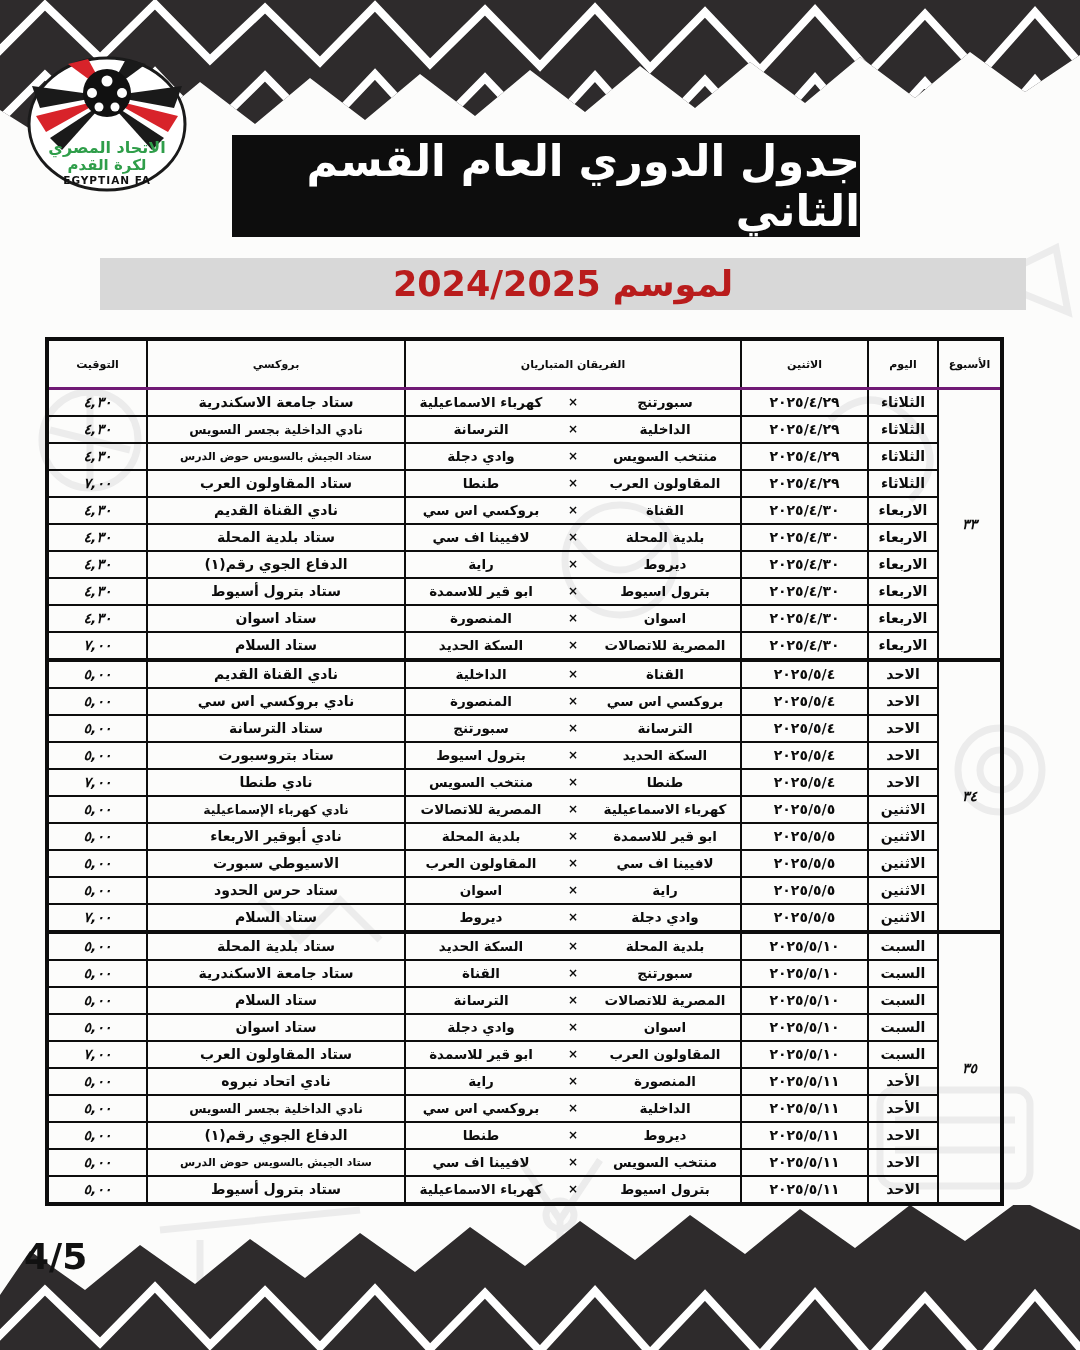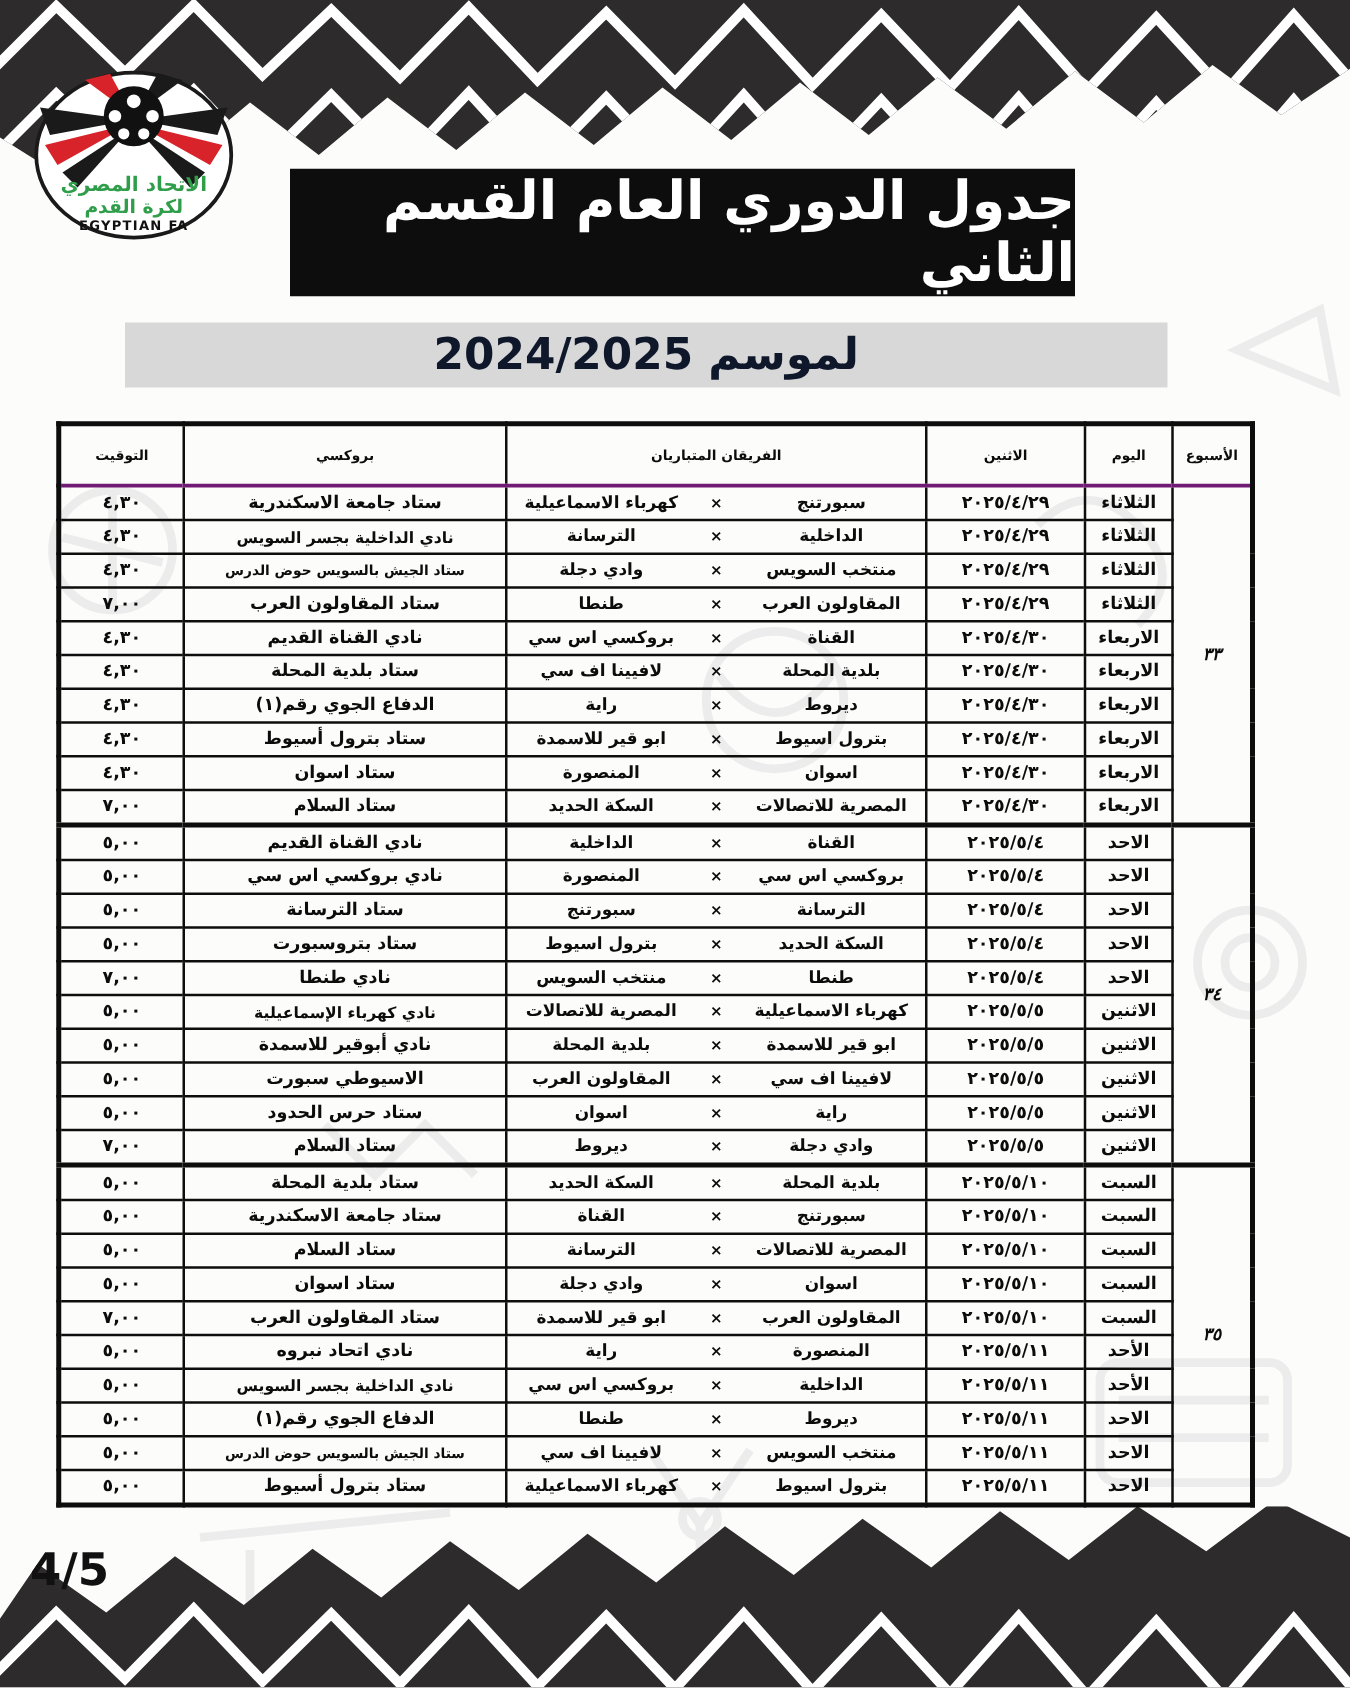--- a/index.html
+++ b/index.html
@@ -7,36 +7,36 @@
         overflow:hidden;font-family:"DejaVu Sans",sans-serif;}
   
   .doodles{position:absolute;inset:0;z-index:1;}
   .band{position:absolute;left:0;z-index:2;display:block;}
   .band.top{top:0;}
   .band.bottom{bottom:0;}
   .logo{position:absolute;left:26px;top:56px;z-index:4;}
   .title-box{position:absolute;left:232px;top:135px;width:616px;height:102px;background:#0d0d0d;
              color:#ffffff;display:flex;align-items:center;justify-content:center;
              font-size:43px;font-weight:bold;direction:rtl;z-index:3;letter-spacing:0;padding-left:12px;}
-  .season-banner{position:absolute;left:100px;top:258px;width:834px;height:52px;background:#d8d8d8;
-             display:flex;align-items:center;justify-content:center;color:#0f172a;
+  .season-banner{position:absolute;left:100px;top:258px;width:926px;height:52px;background:#d8d8d8;
+             display:flex;align-items:center;justify-content:center;color:#b91c1c;
              font-size:35px;font-weight:bold;direction:rtl;z-index:3;text-align:right;}
   .page-number{position:absolute;left:24px;top:1236px;font-size:36px;font-weight:bold;
              color:#111;z-index:3;}
   
   table.schedule{position:absolute;left:45px;top:337px;width:955px;z-index:3;direction:rtl;
              border-collapse:collapse;table-layout:fixed;border:4px solid #0d0d0d;}
   .schedule th,.schedule td{border:2px solid #0d0d0d;font-weight:bold;color:#0c0c0c;
              text-align:center;padding:0;overflow:hidden;white-space:nowrap;background:transparent;}
   .schedule thead th{height:46px;font-size:11px;border-bottom:3px solid #701a75;}
   .schedule tbody td{height:25px;font-size:14px;line-height:25px;}
   .schedule tr.week-sep td{border-top:4px solid #0d0d0d;}
   .week-cell{font-size:28px;font-style:italic;}
   .date-cell,.time-cell{direction:ltr;}
-  .time-cell{font-size:15px;}
+  .time-cell{font-size:15px;font-style:italic;}
   .teams-cell{padding:0 4px;}
   .teams{display:flex;align-items:center;width:100%;}
   .teams .team{flex:1;font-size:13.5px;overflow:hidden;}
   .teams .vs{width:34px;font-size:12px;flex:none;}
   .stadium-cell{font-size:13.5px;}
   .stadium-cell.sm{font-size:12.5px;}
   .stadium-cell.xs{font-size:11px;}
 </style>
 </head>
 <body>
@@ -343,21 +343,21 @@
         <tr>
           <td class="day-cell">الاثنين</td>
           <td class="date-cell">٢٠٢٥/٥/٥</td>
           <td class="teams-cell">
             <div class="teams">
               <span class="team home">ابو قير للاسمدة</span>
               <span class="vs">×</span>
               <span class="team away">بلدية المحلة</span>
             </div>
           </td>
-          <td class="stadium-cell">نادي أبوقير للاسمدة</td>
+          <td class="stadium-cell">نادي أبوقير الاربعاء</td>
           <td class="time-cell">٥,٠٠</td>
         </tr>
         <tr>
           <td class="day-cell">الاثنين</td>
           <td class="date-cell">٢٠٢٥/٥/٥</td>
           <td class="teams-cell">
             <div class="teams">
               <span class="team home">لافيينا اف سي</span>
               <span class="vs">×</span>
               <span class="team away">المقاولون العرب</span>

